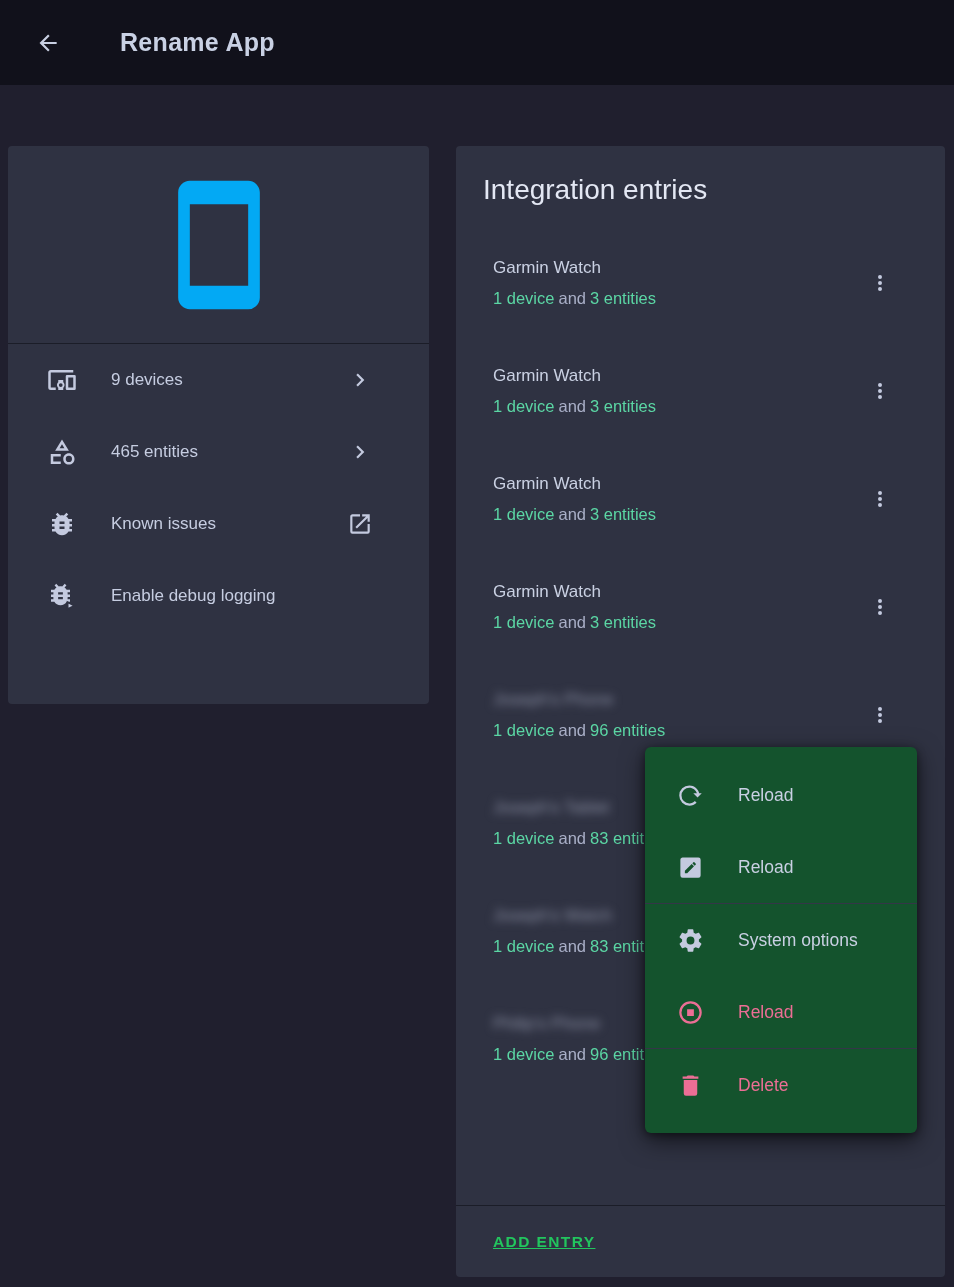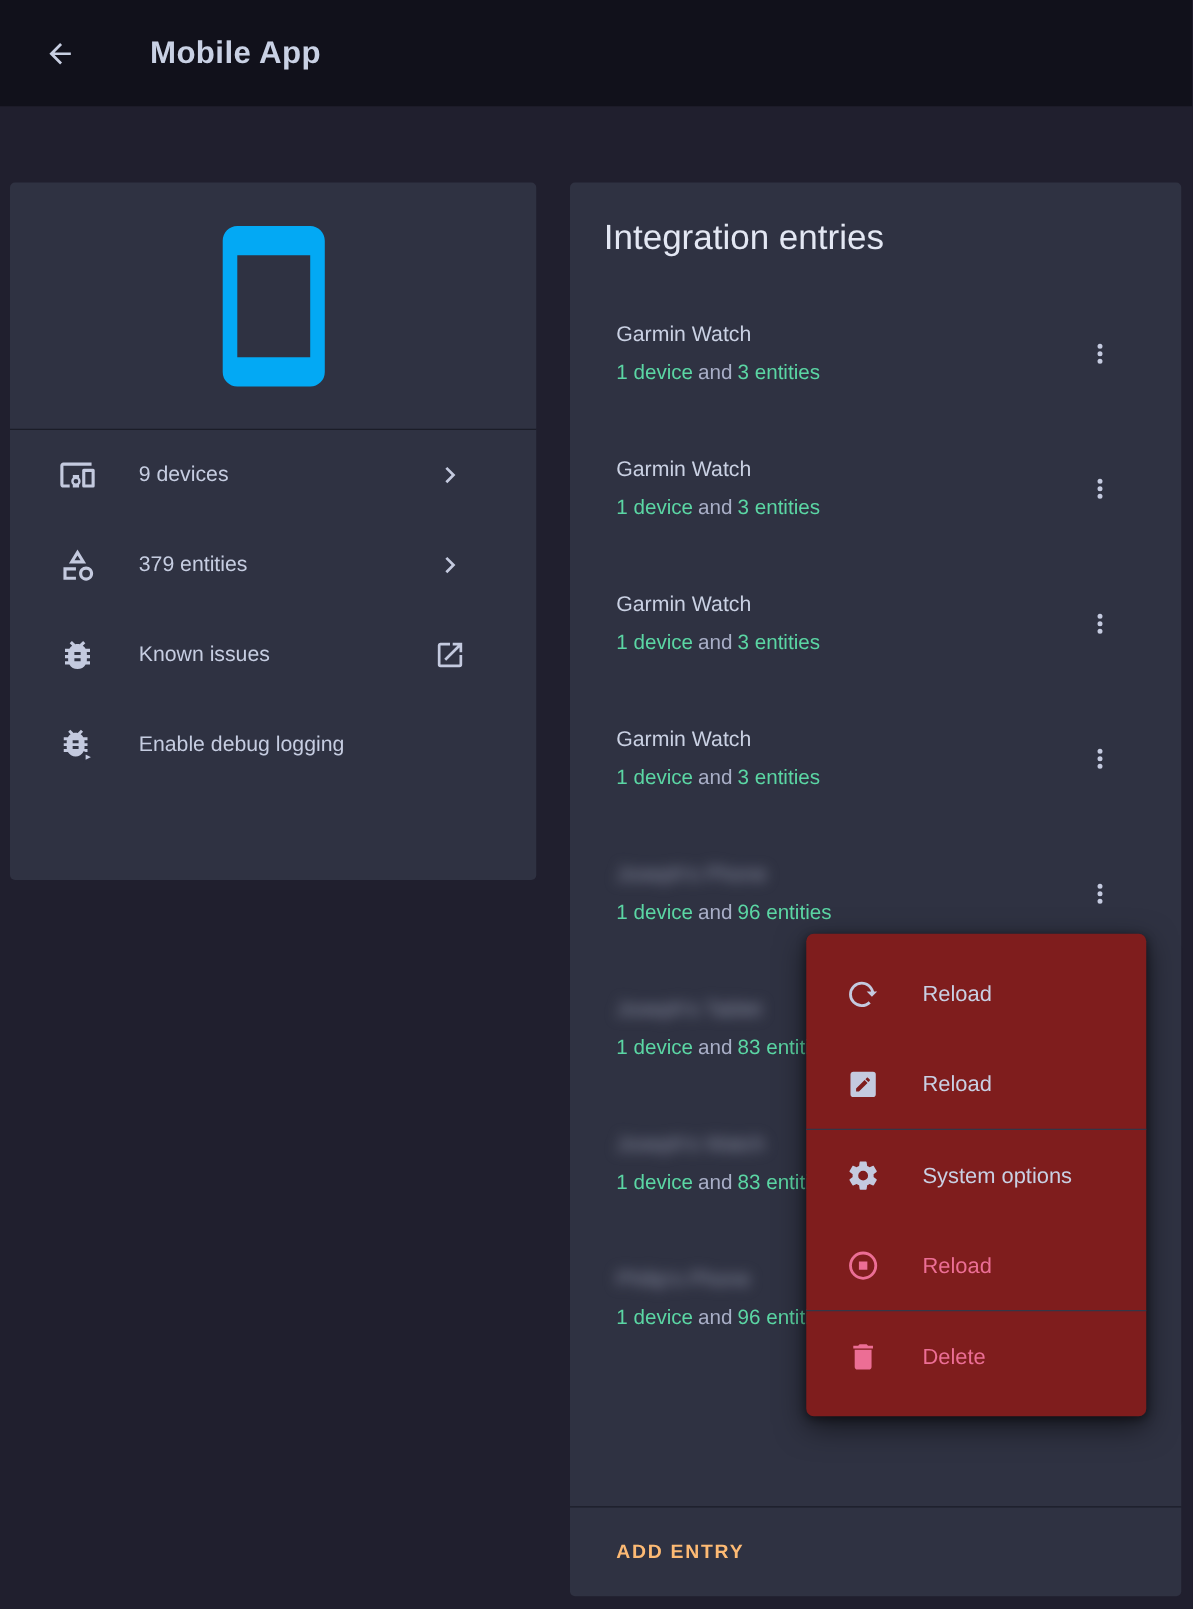--- a/index.html
+++ b/index.html
@@ -34,25 +34,25 @@
   .entry-main { display:flex; flex-direction:column; }
   .entry-name { font-size:17px; color:#CAD1E3; line-height:22px; }
   .entry-name.blurred { filter:blur(5px); color:#8A8FA3; }
   .entry-sub { margin-top:9px; font-size:16.5px; line-height:21px; }
   .entry-sub .lnk { color:#5BD6A4; text-decoration:none; cursor:pointer; }
   .entry-sub .and { color:#A9AFC7; margin:0 4px; }
   .kebab-btn { margin-left:auto; width:24px; height:40px; border:none; background:transparent; color:#C4CADF;
                display:flex; align-items:center; justify-content:center; cursor:pointer; }
   .card-divider { position:absolute; left:0; right:0; bottom:71px; height:1px; background:#1B1D28; }
   .add-entry-area { position:absolute; left:0; right:0; bottom:0; height:70px; display:flex; align-items:center; }
-  .add-entry-btn { margin-left:37px; border:none; background:transparent; color:#fdba74; font-weight:bold;
-                   font-size:15.5px; letter-spacing:1.4px; cursor:pointer; font-family:inherit; }
-
-  
-  .context-menu { position:absolute; left:645px; top:747px; width:272px; background:#7f1d1d;
+  .add-entry-btn { margin-left:37px; border:none; background:transparent; color:#22c55e; font-weight:bold;
+                   font-size:15.5px; letter-spacing:1.4px; cursor:pointer; font-family:inherit;text-decoration:underline; }
+
+  
+  .context-menu { position:absolute; left:645px; top:747px; width:272px; background:#14532d;
                   border-radius:6px; padding:12px 0; z-index:10;
                   box-shadow:0 8px 24px rgba(0,0,0,.55), 0 2px 8px rgba(0,0,0,.45); }
   .menu-item { height:72px; display:flex; align-items:center; padding-left:32px; cursor:pointer; }
   .menu-item .m-icon { width:27px; height:27px; color:#C4CADF; flex:none; display:flex; align-items:center; }
   .menu-item .m-label { margin-left:34px; font-size:17.5px; color:#C9D0E3; }
   .menu-item.danger .m-icon, .menu-item.danger .m-label { color:#EC6E95; }
   .menu-divider { height:1px; background:#343647; }
 
   svg { display:block; }
 </style>
@@ -62,21 +62,21 @@
 <div class="screen">
 
   <header class="appbar">
     <button class="back-btn">
       <span>
         <svg width="26" height="26" viewBox="0 0 24 24" fill="currentColor">
             <path d="M20,11V13H8L13.5,18.5L12.08,19.92L4.16,12L12.08,4.08L13.5,5.5L8,11H20Z"></path>
           </svg>
       </span>
     </button>
-    <h1 class="title">Mobile App</h1>
+    <h1 class="title">Rename App</h1>
   </header>
 
   <section class="card left-card">
     <div class="logo-area">
       <span>
         <svg width="140" height="140" viewBox="0 0 24 24" fill="#03A9F4">
             <path d="M17,19H7V5H17M17,1H7C5.89,1 5,1.89 5,3V21A2,2 0 0,0 7,23H17A2,2 0 0,0 19,21V3C19,1.89 18.1,1 17,1Z"></path>
           </svg>
       </span>
     </div>
@@ -94,21 +94,21 @@
           </svg>
       </span>
     </div>
 
     <div class="info-row">
       <span class="leading">
         <svg width="30" height="30" viewBox="0 0 24 24" fill="currentColor">
             <path d="M11,13.5V21.5H3V13.5H11M12,2L17.5,11H6.5L12,2M17.5,13C20,13 22,15 22,17.5C22,20 20,22 17.5,22C15,22 13,20 13,17.5C13,15 15,13 17.5,13M11,15.5H5V19.5H11V15.5M12,5.86L10.08,9H13.92L12,5.86M17.5,15A2.5,2.5 0 0,0 15,17.5A2.5,2.5 0 0,0 17.5,20A2.5,2.5 0 0,0 20,17.5A2.5,2.5 0 0,0 17.5,15Z"></path>
           </svg>
       </span>
-      <span class="label">379 entities</span>
+      <span class="label">465 entities</span>
       <span class="trailing">
         <svg width="26" height="26" viewBox="0 0 24 24" fill="currentColor">
             <path d="M8.59,16.58L13.17,12L8.59,7.41L10,6L16,12L10,18L8.59,16.58Z"></path>
           </svg>
       </span>
     </div>
 
 
     <div class="info-row">
       <span class="leading">

